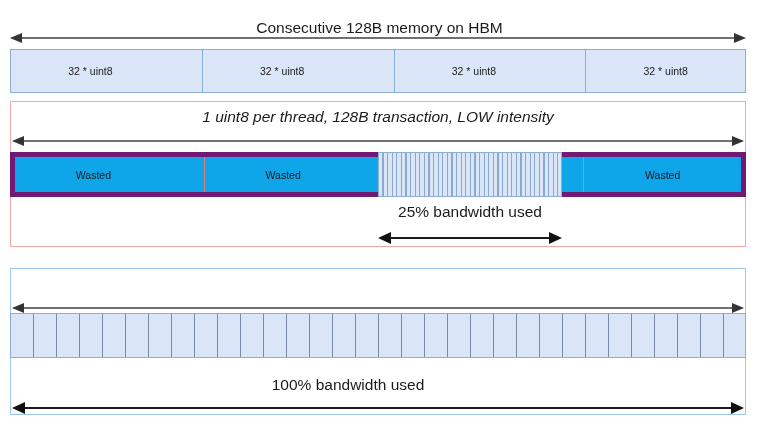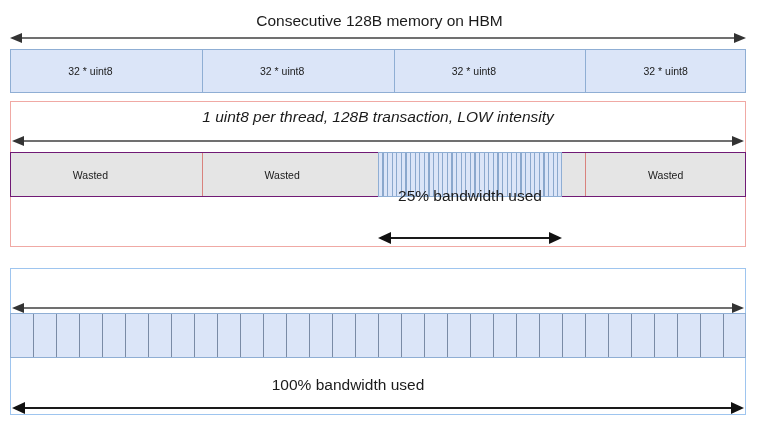--- a/index.html
+++ b/index.html
@@ -47,22 +47,22 @@
     position: absolute;
     box-sizing: border-box;
     display: flex;
     gap: 32px;
   }
   .bar-blue {
     background: #dbe5f8;
     border: 1px solid #8faed4;
   }
   .bar-pink {
-    background: #e5e5e5;
-    border: 1px solid #701a75;
+    background: #0ea5e9;
+    border: 5px solid #701a75;
   }
 
   .seg {
     box-sizing: border-box;
     position: relative;
     display: flex;
     align-items: center;
     justify-content: center;
     font-size: 10.5px;
     color: #1b1b1b;
@@ -113,21 +113,21 @@
     white-space: nowrap;
     font-size: 15.5px;
     color: #1b1b1b;
   }
 </style>
 </head>
 <body>
 
 <div class="stage">
 
-  <div class="title" style="top:11px;">Consecutive 128B memory on HBM</div>
+  <div class="title" style="top:18px;">Consecutive 128B memory on HBM</div>
 
   <div class="arrow" style="left:10px; top:30px; width:736px;">
     <svg viewBox="0 0 736 16" preserveAspectRatio="none">
       <line x1="10" y1="8" x2="726" y2="8" stroke="#404040" stroke-width="1.6"></line>
       <polygon points="0,8 12,3 12,13" fill="#333333"></polygon>
       <polygon points="736,8 724,3 724,13" fill="#333333"></polygon>
     </svg>
   </div>
 
   <div class="bar bar-blue" style="left:10px; top:49px; width:736px; height:44px;">
@@ -167,21 +167,21 @@
     <div class="seg" style="flex:1;">
       <span></span>
     </div>
     <div class="seg" style="flex:1;">
       <span>Wasted</span>
     </div>
   </div>
 
   <div class="hatch" style="left:378px; top:152px; width:184px; height:45px;"></div>
 
-  <div class="cap-text" style="left:378px; top:187px; width:184px;">25% bandwidth used</div>
+  <div class="cap-text" style="left:378px; top:203px; width:184px;">25% bandwidth used</div>
 
   <div class="arrow" style="left:378px; top:230px; width:184px;">
     <svg viewBox="0 0 184 16" preserveAspectRatio="none">
       <line x1="10" y1="8" x2="174" y2="8" stroke="#1a1a1a" stroke-width="1.8"></line>
       <polygon points="0,8 13,2 13,14" fill="#111111"></polygon>
       <polygon points="184,8 171,2 171,14" fill="#111111"></polygon>
     </svg>
   </div>
 
   <div class="outline-box box-blue" style="left:10px; top:268px; width:736px; height:147px;"></div>

